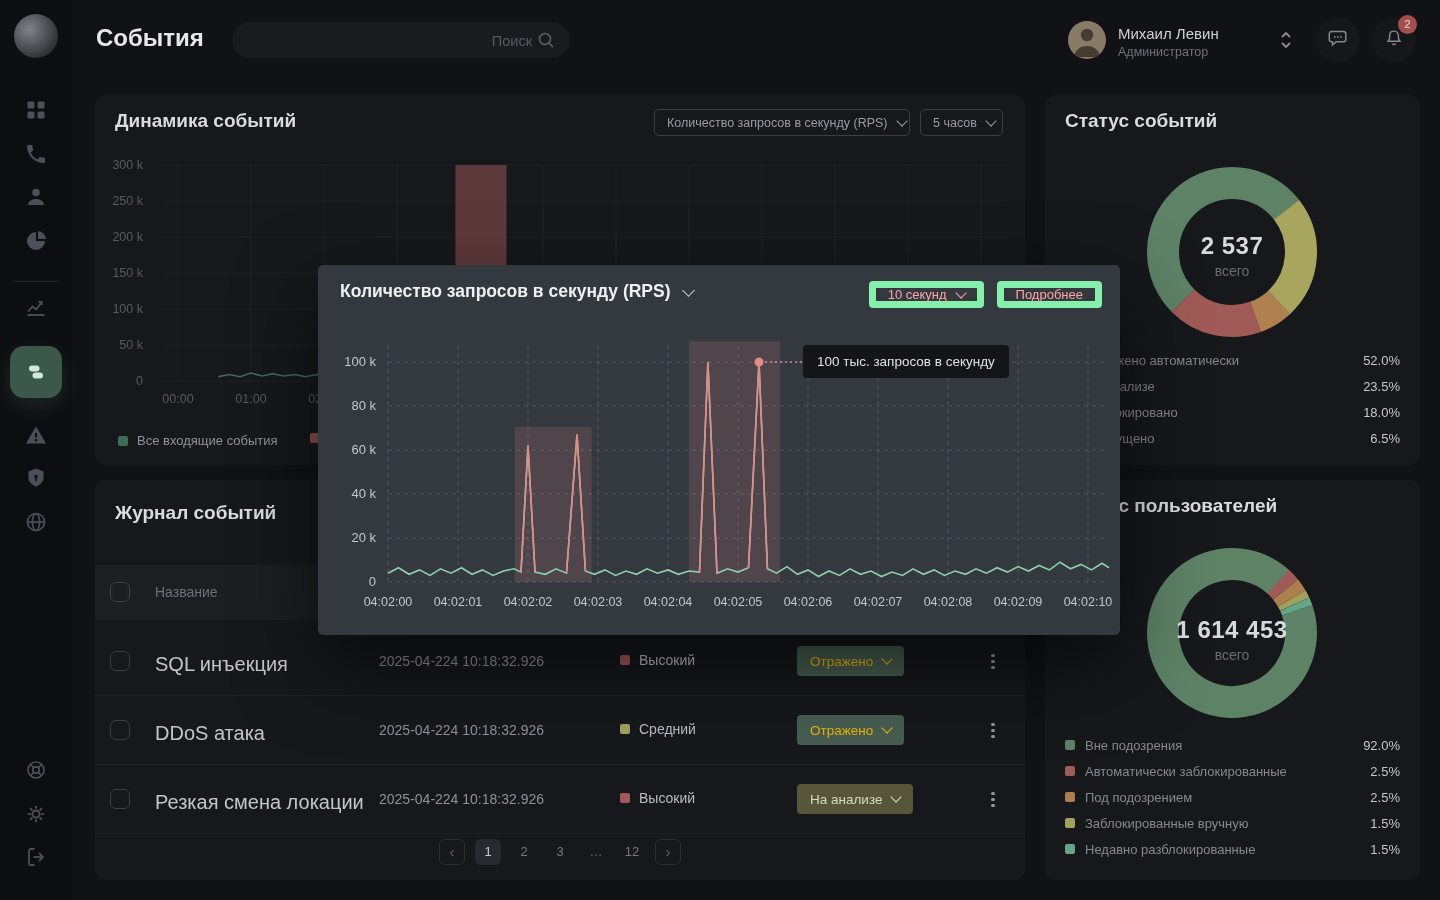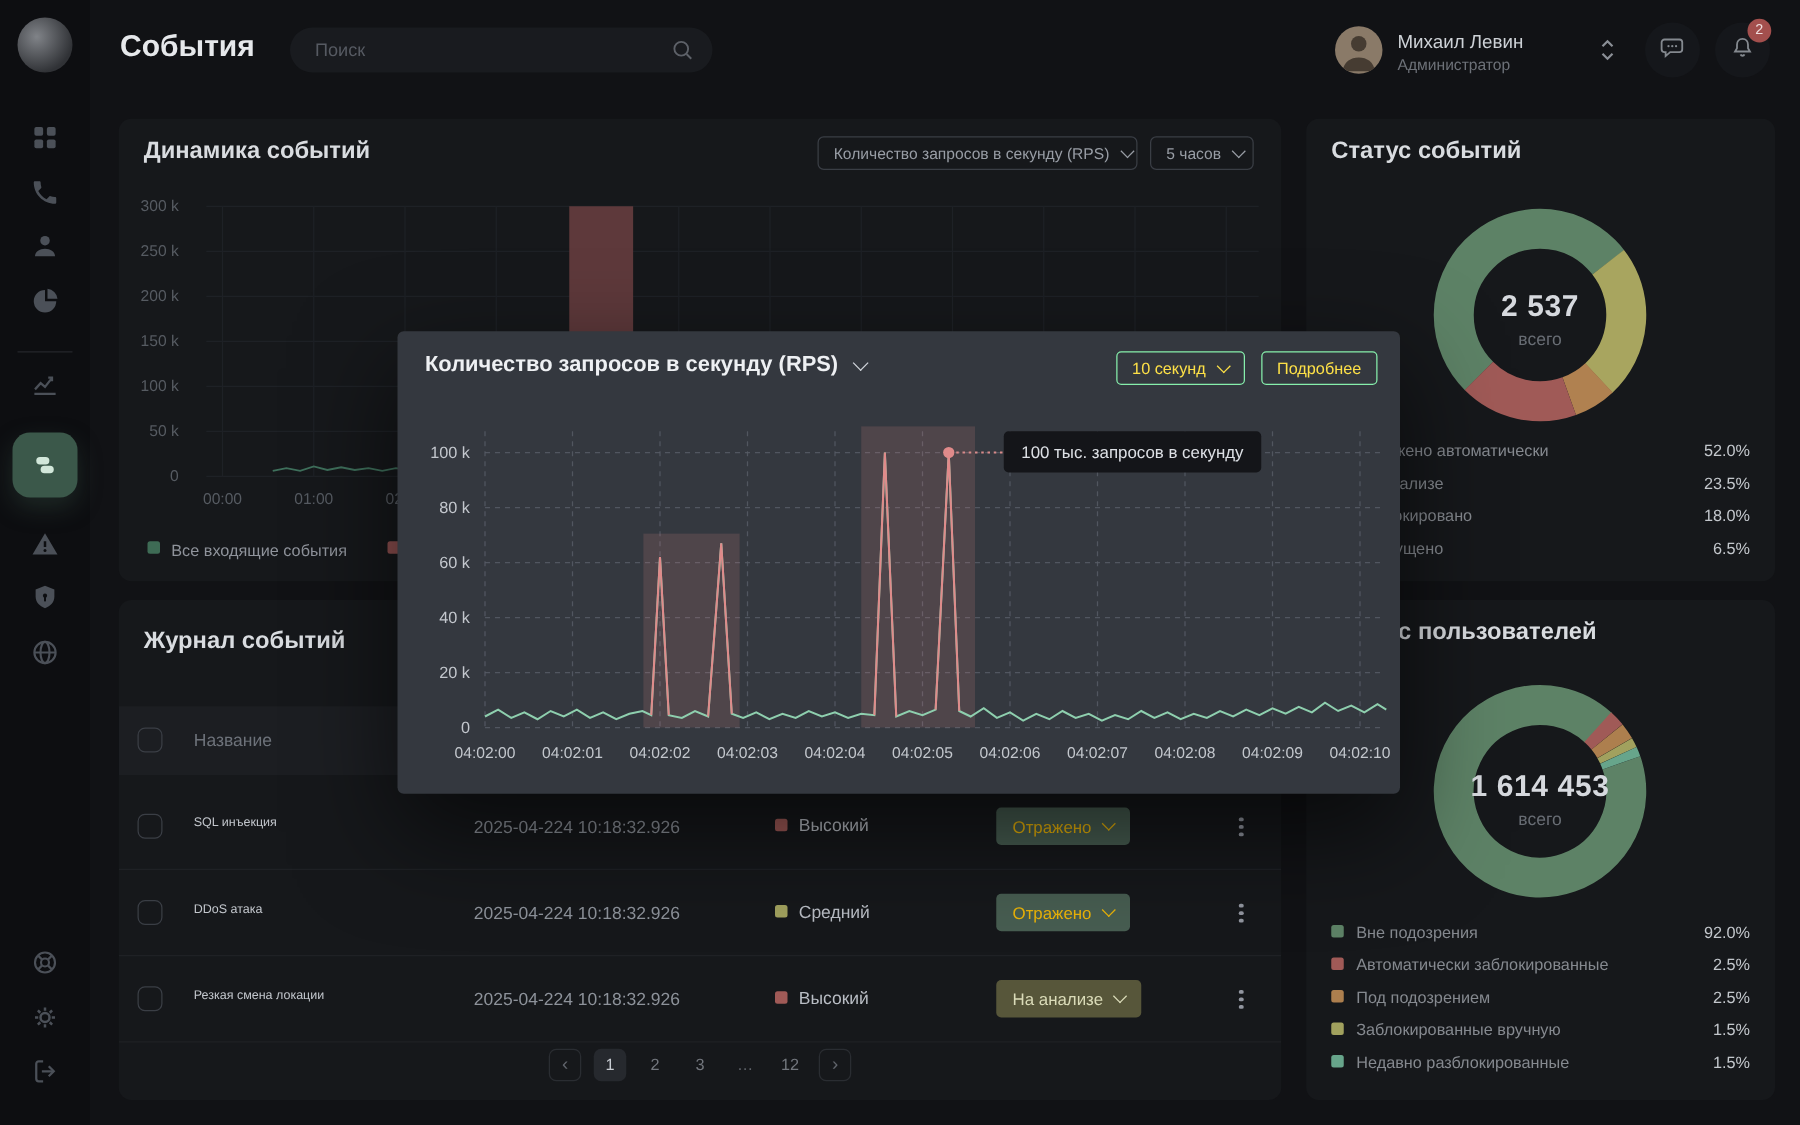--- a/index.html
+++ b/index.html
@@ -14,21 +14,21 @@
   .stile{position:absolute;left:10px;top:346px;width:52px;height:52px;background:#3b584a;
          border-radius:14px;box-shadow:0 8px 20px rgba(59,88,74,.35);cursor:pointer;}
   .stile .sicon{left:14px;top:14px;color:#d2e7da;}
   .sdivider{position:absolute;left:14px;top:281px;width:44px;height:1px;background:#24262b;}
   
   .app-header{position:absolute;left:0;top:0;width:1440px;height:80px;z-index:4;}
   .page-title{position:absolute;left:96px;top:24px;margin:0;font-size:24px;font-weight:bold;color:#e6e8eb;}
   .search{position:absolute;left:232px;top:22px;width:338px;height:36px;background:#191b1f;
           border-radius:18px;}
   .search input{position:absolute;left:18px;top:0;width:280px;height:36px;background:transparent;border:none;
-          outline:none;color:#c5c9cf;font-size:14.5px;font-family:inherit;}
+          outline:none;color:#c5c9cf;font-size:14.5px;font-family:inherit;text-align:right;}
   .search input::placeholder{color:#565a62;}
   .search .lens{position:absolute;right:15px;top:9px;width:18px;height:18px;color:#5d6168;}
   .avatar{position:absolute;left:1068px;top:21px;width:38px;height:38px;border-radius:50%;
           background:#8a7a68;overflow:hidden;cursor:pointer;}
   .uname{position:absolute;left:1118px;top:25px;font-size:15px;color:#cdd1d6;}
   .urole{position:absolute;left:1118px;top:45px;font-size:12.5px;color:#6d7178;}
   .uchev{position:absolute;left:1278px;top:28px;width:16px;height:24px;color:#8a8e95;cursor:pointer;}
   .hbtn{position:absolute;width:44px;height:44px;border-radius:50%;background:#15171b;
         display:flex;align-items:center;justify-content:center;color:#84898f;cursor:pointer;}
   .badge{position:absolute;left:1398px;top:15px;min-width:19px;height:19px;border-radius:10px;
@@ -44,32 +44,32 @@
   #p-journal .panel-title{top:22px;}
   .chev{display:inline-block;width:7px;height:7px;border-right:1.6px solid currentColor;
         border-bottom:1.6px solid currentColor;transform:rotate(45deg);margin-left:10px;
         margin-top:-4px;flex:none;}
   .sel{position:absolute;height:27px;border:1px solid #3a3e45;border-radius:5px;background:transparent;
        color:#989da5;font-size:12.5px;display:flex;align-items:center;justify-content:space-between;
        padding:0 12px;white-space:nowrap;box-sizing:border-box;cursor:pointer;font-family:inherit;z-index:2;}
   #sel-metric{top:14px;right:115px;width:256px;}
   #sel-range{top:14px;right:22px;width:83px;}
   svg.block{position:absolute;left:0;top:0;}
-  .lgitem{position:absolute;top:338px;display:flex;gap:9px;font-size:13px;color:#8f939b;}
+  .lgitem{position:absolute;top:338px;display:flex;align-items:center;gap:9px;font-size:13px;color:#8f939b;}
   .sw{display:inline-block;width:10px;height:10px;border-radius:2px;flex:none;}
   
   .thead{position:absolute;left:0;top:85px;width:930px;height:55px;background:#1c1e22;}
   .thead .cb{position:absolute;left:15px;top:17px;}
   .thead .col{position:absolute;left:60px;top:19px;font-size:14px;color:#6d727a;}
   .cb{width:20px;height:20px;border:1.5px solid #3a3e45;border-radius:6px;box-sizing:border-box;
       background:transparent;cursor:pointer;display:inline-block;}
   .trows{position:absolute;left:0;top:147px;width:930px;}
   .trow{position:relative;height:68px;border-bottom:1px solid #1f2125;}
   .trow .cb{position:absolute;left:15px;top:24px;}
-  .cname{position:absolute;left:60px;top:26px;font-size:10px;color:#c2c6cc;}
+  .cname{position:absolute;left:60px;top:26px;font-size:20px;color:#c2c6cc;}
   .cdate{position:absolute;left:284px;top:26px;font-size:14px;color:#8d929a;}
   .csev{position:absolute;left:525px;top:25px;display:flex;align-items:center;gap:9px;
         font-size:14px;color:#b9bdc4;}
   .cstatus{position:absolute;left:702px;top:19px;height:30px;border:none;border-radius:4px;
         font-size:13.5px;display:flex;align-items:center;padding:0 13px;font-family:inherit;cursor:pointer;}
   .v-green{background:#475d51;color:#eab308;}
   .v-olive{background:#57563a;color:#dadbb8;}
   .kebab{position:absolute;left:890px;top:24px;width:16px;cursor:pointer;}
   .kebab i{display:block;width:3.5px;height:3.5px;border-radius:50%;background:#9296a0;margin:2.5px auto;}
   .pagination{position:absolute;left:0;top:359px;width:930px;display:flex;justify-content:center;gap:10px;}
@@ -89,21 +89,21 @@
   .dtotal{font-size:24px;font-weight:bold;color:#d6d9de;letter-spacing:.5px;}
   #p-users .dtotal{font-size:24px;}
   .dlabel{font-size:14px;color:#686d74;margin-top:3px;}
   
   .modal{position:absolute;left:318px;top:265px;width:802px;height:370px;background:#34383f;
          border-radius:5px;box-shadow:0 30px 80px rgba(0,0,0,.6);z-index:20;overflow:hidden;}
   .mtitle{position:absolute;left:22px;top:16px;font-size:17.5px;font-weight:bold;color:#eef0f3;
           display:flex;align-items:center;cursor:pointer;z-index:3;}
   .mtitle .chev{width:8px;height:8px;border-color:#d3d7dd;margin-left:13px;margin-top:-2px;}
   .mbtns{position:absolute;right:18px;top:16px;display:flex;gap:13px;z-index:3;}
-  .mbtn{height:27px;border:1px solid #86efac;background:transparent;border-radius:4px;color:#fde047;
+  .mbtn{height:27px;border:7px solid #86efac;background:transparent;border-radius:4px;color:#fca5a5;
         font-size:13px;display:flex;align-items:center;padding:0 12px;font-family:inherit;cursor:pointer;text-align:center;}
   .tooltip{position:absolute;left:485px;top:80px;height:33px;line-height:33px;background:#141519;
         color:#dde0e5;font-size:13.5px;padding:0 14px;border-radius:4px;white-space:nowrap;z-index:4;}
 </style>
 </head>
 <body>
 
 <nav class="sidebar">
   <div class="logo"></div>
 

